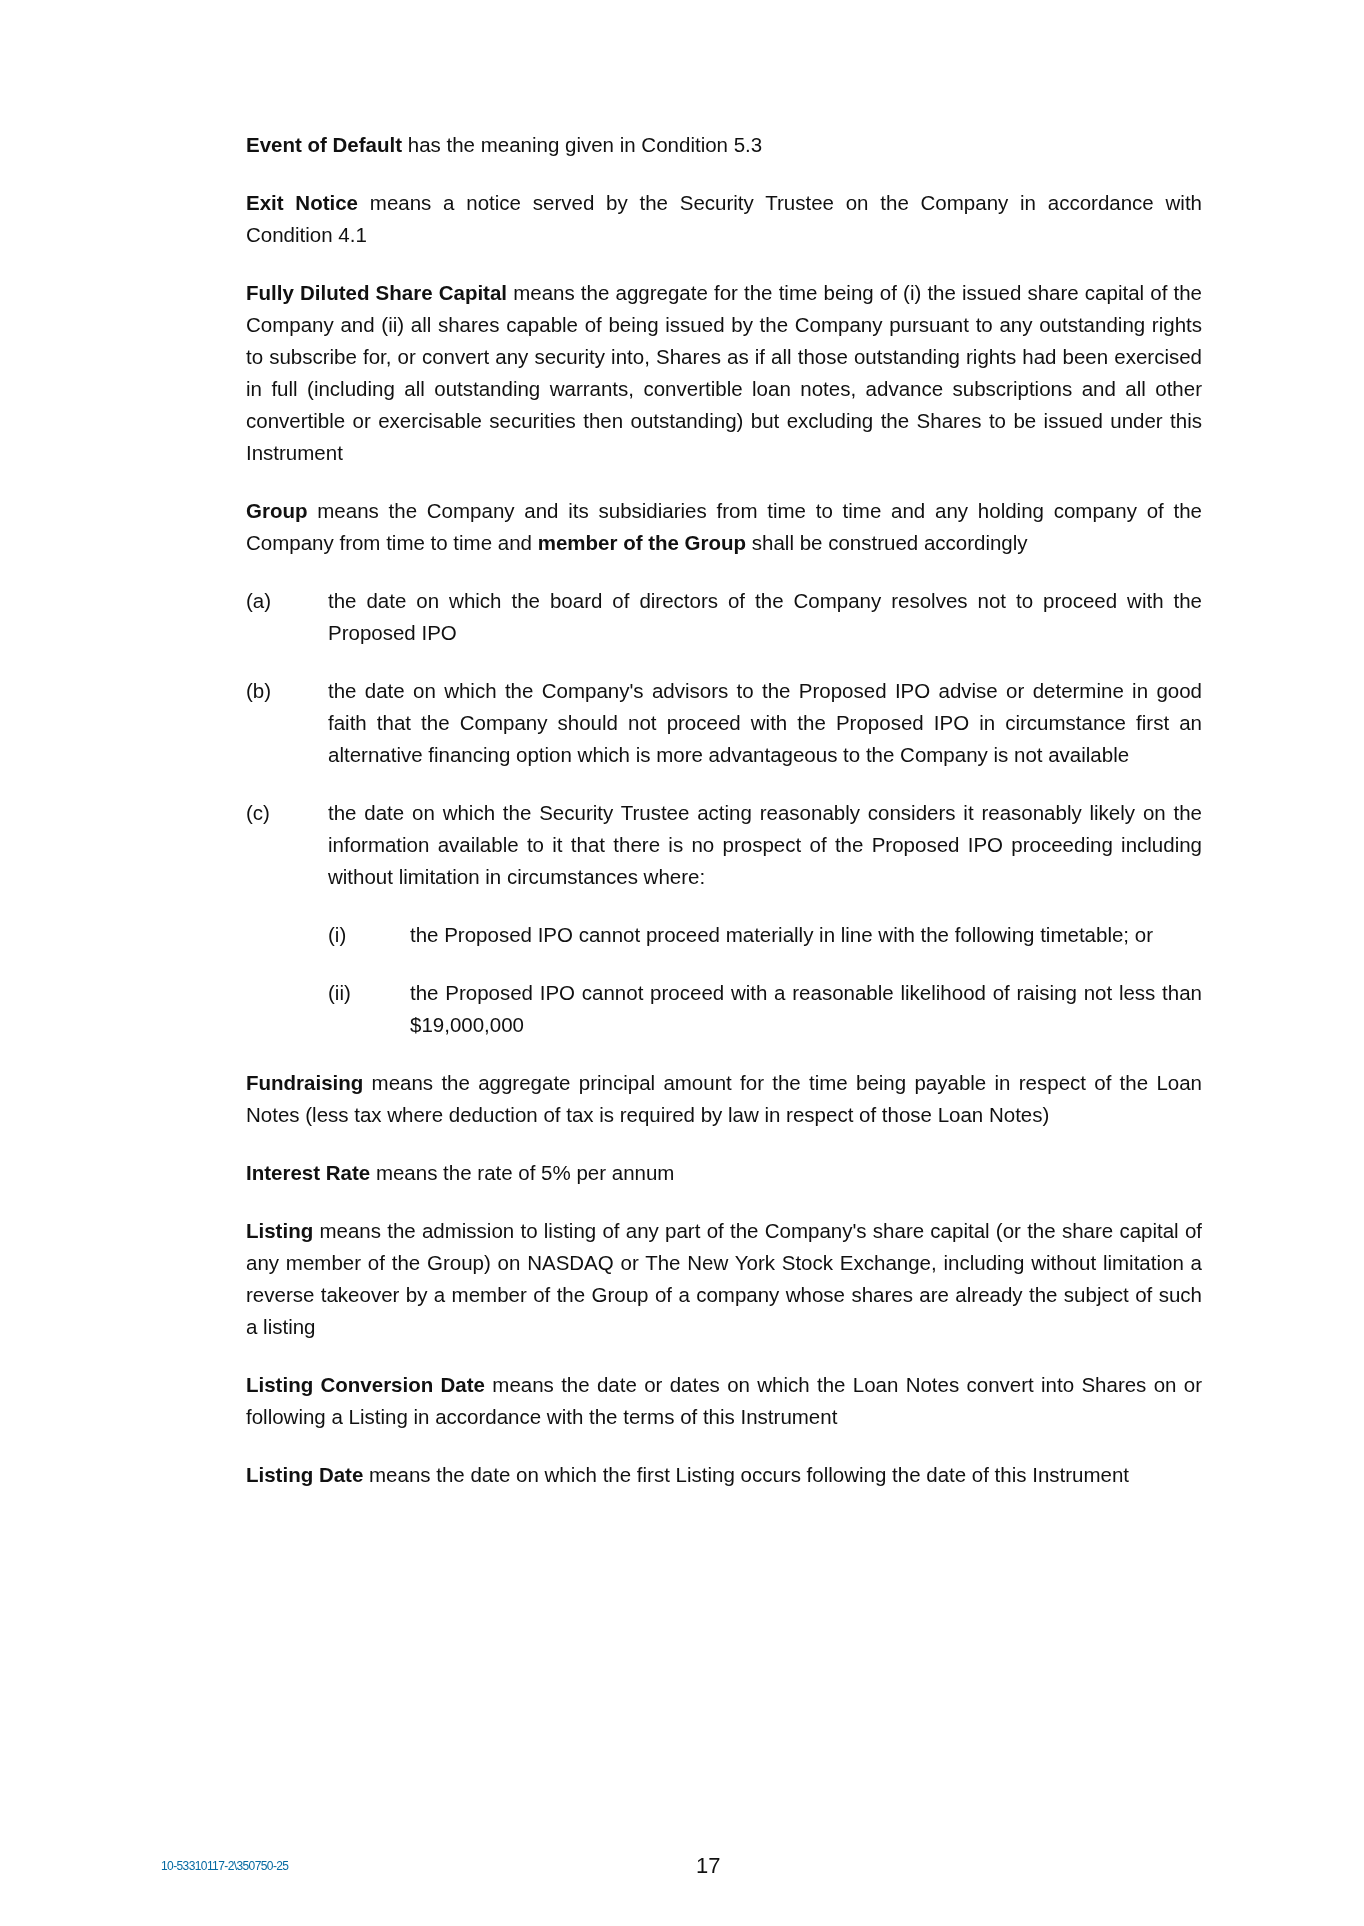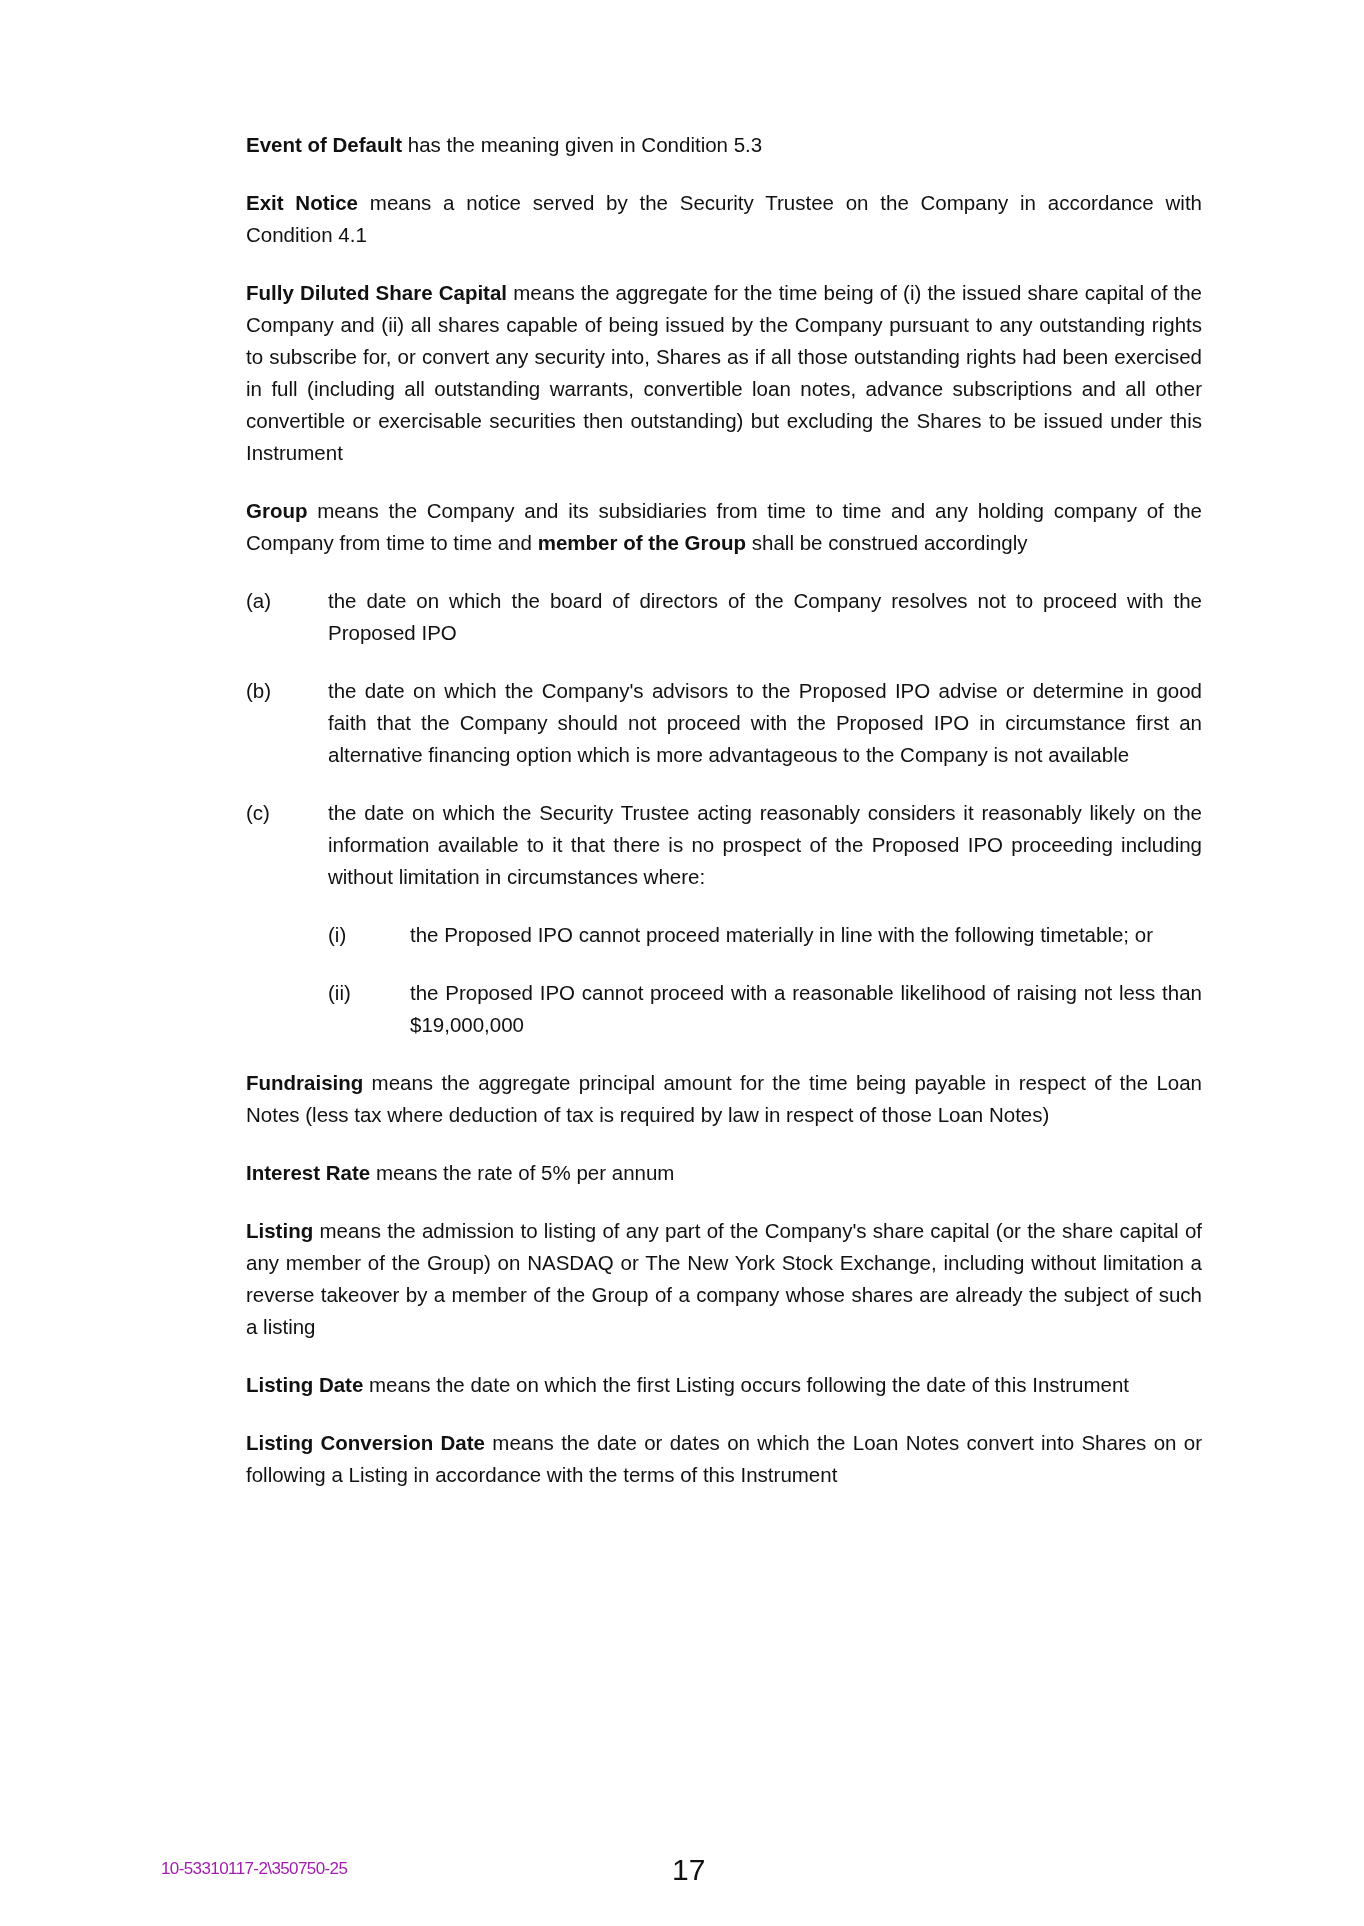--- a/index.html
+++ b/index.html
@@ -42,29 +42,29 @@
     flex: 1 1 auto;
     text-align: justify;
   }
   .sublist {
     margin-left: 82px;
   }
   .footer-ref {
     position: absolute;
     left: 161px;
     top: 1859px;
-    font-size: 17px;
+    font-size: 12px;
     letter-spacing: -0.6px;
-    color: #a21caf;
+    color: #0369a1;
   }
   .footer-page {
     position: absolute;
-    left: 672px;
+    left: 696px;
     top: 1853px;
-    font-size: 30px;
+    font-size: 22px;
     color: #111111;
   }
 </style>
 </head>
 <body>
 
 <div class="page">
 
   <p class="para">
     <span class="term">Event of Default</span><span> has the meaning given in Condition 5.3</span>
@@ -116,23 +116,23 @@
 
   <p class="para">
     <span class="term">Interest Rate</span><span> means the rate of 5% per annum</span>
   </p>
 
   <p class="para">
     <span class="term">Listing</span><span> means the admission to listing of any part of the Company's share capital (or the share capital of any member of the Group) on NASDAQ or The New York Stock Exchange, including without limitation a reverse takeover by a member of the Group of a company whose shares are already the subject of such a listing</span>
   </p>
 
   <p class="para">
-    <span class="term">Listing Date</span><span> means the date on which the first Listing occurs following the date of this Instrument</span>
+    <span class="term">Listing Conversion Date</span><span> means the date or dates on which the Loan Notes convert into Shares on or following a Listing in accordance with the terms of this Instrument</span>
   </p>
 
   <p class="para">
-    <span class="term">Listing Conversion Date</span><span> means the date or dates on which the Loan Notes convert into Shares on or following a Listing in accordance with the terms of this Instrument</span>
+    <span class="term">Listing Date</span><span> means the date on which the first Listing occurs following the date of this Instrument</span>
   </p>
 
 </div>
 
 <div class="footer-ref">10-53310117-2\350750-25</div>
 <div class="footer-page">17</div>
 
 </body></html>

